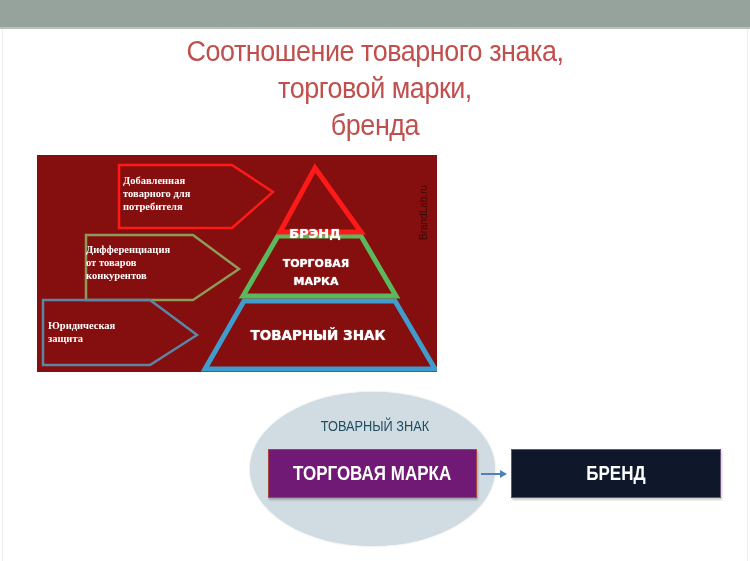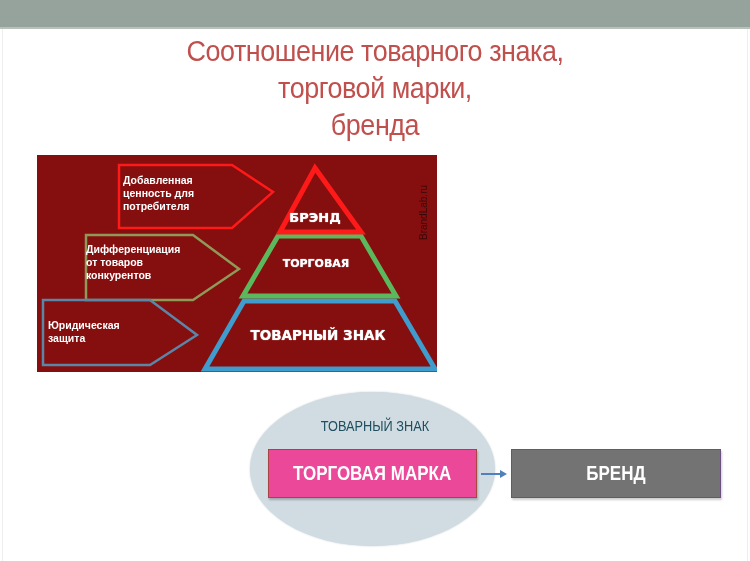--- a/index.html
+++ b/index.html
@@ -28,48 +28,48 @@
     background: #850e0e;
   }
   .pyr-panel svg { position: absolute; left: 0; top: 0; }
   .label {
     position: absolute; color: #ffffff; font-weight: bold;
     font-family: "DejaVu Sans", sans-serif; text-align: center;
     text-shadow: 0 0 1px #fff;
   }
   .callout-text {
     position: absolute; color: #ffffff; font-weight: bold;
-    font-family: Liberation Sans, sans-serif; font-size: 10.5px; line-height: 13px;
+    font-family: Liberation Serif, serif; font-size: 10.5px; line-height: 13px;
   }
   .watermark {
     position: absolute; left: 381px; top: 12px; width: 16px; height: 90px;
     color: #3a0808; font-size: 10px; writing-mode: vertical-rl; transform: rotate(180deg);
     text-align: center; font-family: "Liberation Sans", sans-serif;
   }
 
   .oval {
     position: absolute; left: 250px; top: 392px; width: 245px; height: 154px;
     border-radius: 50%;
     background: #d1dce2;
     box-shadow: 0 0 2px #c0ccd2;
   }
   .oval-label {
     position: absolute; left: 290px; top: 418px; width: 170px;
     text-align: center; font-size: 14.5px; color: #1f4e5f;
     transform: scaleX(0.88); transform-origin: center top; white-space: nowrap;
   }
   .tm-box {
     position: absolute; left: 268px; top: 449px; width: 207px; height: 47px;
-    background: #ec4899; border: 1px solid #a84542;
+    background: #701a75; border: 1px solid #a84542;
     box-shadow: 1px 2px 2px rgba(0,0,0,0.25);
     display: flex; align-items: center; justify-content: center;
   }
   .brand-box {
     position: absolute; left: 511px; top: 449px; width: 208px; height: 47px;
-    background: #737373; border: 1px solid #6b5180;
+    background: #0f172a; border: 1px solid #6b5180;
     box-shadow: 1px 2px 2px rgba(0,0,0,0.2);
     display: flex; align-items: center; justify-content: center;
   }
   .box-text {
     color: #ffffff; font-weight: bold; font-size: 20px; white-space: nowrap;
     transform: scaleX(0.85);
   }
   .arrow { position: absolute; left: 480px; top: 468px; }
 </style>
 </head>
@@ -92,36 +92,37 @@
     <polygon points="49,80 156,80 202,114 156,145 49,145" fill="none" stroke="#8f9a5a" stroke-width="2.5"></polygon>
     <polygon points="6,145 113,145 160,180 113,210 6,210" fill="none" stroke="#5a86a8" stroke-width="2.5"></polygon>
 
     <polygon points="207,146 358,146 398,214 168,214" fill="none" stroke="#3f9ccc" stroke-width="5"></polygon>
     <polygon points="241,81 324,81 359,141 206,141" fill="none" stroke="#5cb85c" stroke-width="5"></polygon>
     <polygon points="278,13 324,77 243,77" fill="none" stroke="#ff1a1a" stroke-width="5"></polygon>
   </svg>
 
   <div class="callout-text" style="left:86px; top:19px;">
     <div>Добавленная</div>
-    <div>ценность для</div>
+    <div>товарного для</div>
     <div>потребителя</div>
   </div>
   <div class="callout-text" style="left:11px; top:164px;">
     <div>Юридическая</div>
     <div>защита</div>
   </div>
   <div class="callout-text" style="left:49px; top:88px;">
     <div>Дифференциация</div>
     <div>от товаров</div>
     <div>конкурентов</div>
   </div>
 
-  <div class="label" style="left:240px; top:55px; width:76px; font-size:13px;">БРЭНД</div>
+  <div class="label" style="left:240px; top:71px; width:76px; font-size:13px;">БРЭНД</div>
   <div class="label" style="left:222px; top:100px; width:114px; font-size:11px; line-height:18px;">
     <div>ТОРГОВАЯ</div>
+    <div>МАРКА</div>
   </div>
   <div class="label" style="left:195px; top:172px; width:172px; font-size:13.5px;">ТОВАРНЫЙ ЗНАК</div>
 
   <div class="watermark">BrandLab.ru</div>
 </div>
 
 <div class="oval"></div>
 <div class="oval-label">ТОВАРНЫЙ ЗНАК</div>
 
 <div class="tm-box">

